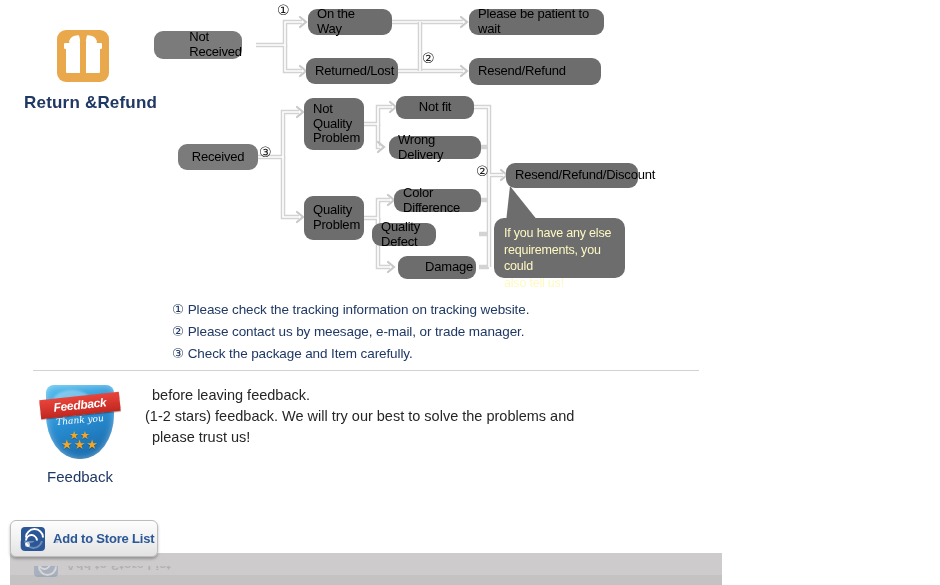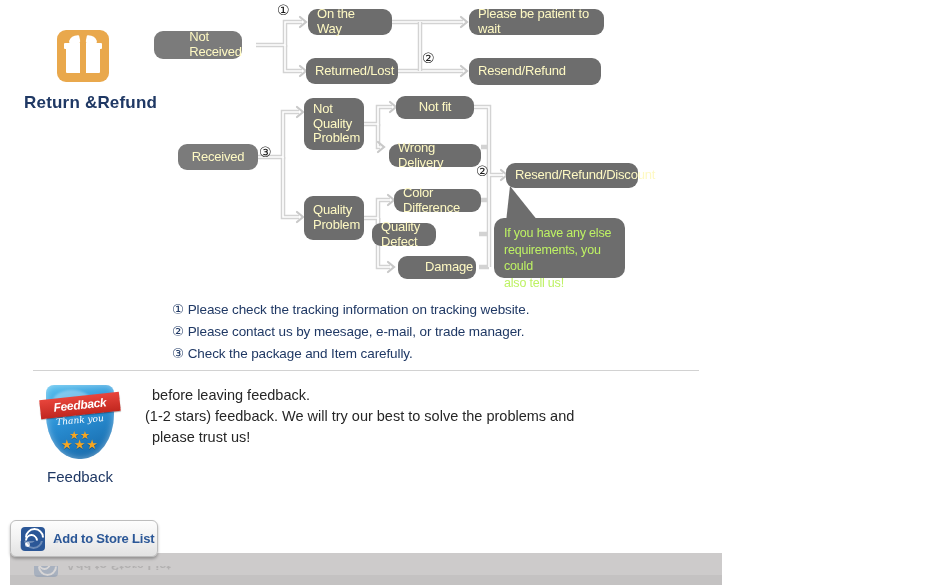--- a/index.html
+++ b/index.html
@@ -45,37 +45,37 @@
   .gift-icon .bowr{left:29px;border-radius:10% 60% 10% 40%;transform:rotate(12deg);}
   #return-title{
     margin-top:11px;color:#1f3864;font-size:17px;font-weight:bold;
     letter-spacing:.2px;white-space:nowrap;
   }
 
   
   #flowchart{left:0;top:0;width:940px;height:300px;}
   #flow-svg{position:absolute;left:0;top:0;}
   .node{
-    position:absolute;background:#6d6d6d;color:#fef9c3;border-radius:9px;
+    position:absolute;background:#6d6d6d;color:#000000;border-radius:9px;
     font-size:13px;line-height:1.12;
     display:flex;align-items:center;
     padding:0 9px;box-sizing:border-box;
     letter-spacing:-0.2px;
     white-space:pre-line;
   }
   .node.light{background:#7b7b7b;}
   .node.multiline{align-items:center;}
   .circ{
     position:absolute;font-size:14px;color:#1a1a1a;
     font-family:"DejaVu Sans",sans-serif;
   }
 
   
   #speech-bubble{
-    position:absolute;background:#6d6d6d;color:#bef264;border-radius:10px;
+    position:absolute;background:#6d6d6d;color:#fef9c3;border-radius:10px;
     font-size:12.5px;line-height:1.32;padding:7px 9px 7px 10px;
     box-sizing:border-box;letter-spacing:-0.2px;
   }
   #bubble-tail{position:absolute;}
 
   
   #notes{left:172px;top:299px;width:540px;}
   .note-line{
     color:#1f3864;font-size:13.5px;line-height:1.62;white-space:nowrap;
     letter-spacing:-0.1px;
@@ -278,21 +278,21 @@
 
     <div class="node multiline" style="left:304px;top:98px;width:60px;height:52px;">Not
 Quality
 Problem</div>
 
     <div class="node multiline" style="left:304px;top:196px;width:60px;height:44px;">Quality
 Problem</div>
 
     <div class="node" style="left:396px;top:96px;width:78px;height:23px;justify-content:center;">Not fit</div>
 
-    <div class="node" style="left:389px;top:144px;width:92px;height:23px;justify-content:center;">Wrong Delivery</div>
+    <div class="node" style="left:389px;top:136px;width:92px;height:23px;justify-content:center;">Wrong Delivery</div>
 
     <div class="node" style="left:394px;top:189px;width:87px;height:23px;justify-content:center;">Color Difference</div>
 
     <div class="node" style="left:372px;top:223px;width:64px;height:23px;justify-content:center;">Quality Defect</div>
 
     <div class="node" style="left:398px;top:256px;width:78px;height:23px;justify-content:center;padding-left:33px;">Damage</div>
 
     <div class="node" style="left:506px;top:163px;width:132px;height:25px;">Resend/Refund/Discount</div>
 
     <div class="circ" style="left:277px;top:2px;">①</div>

